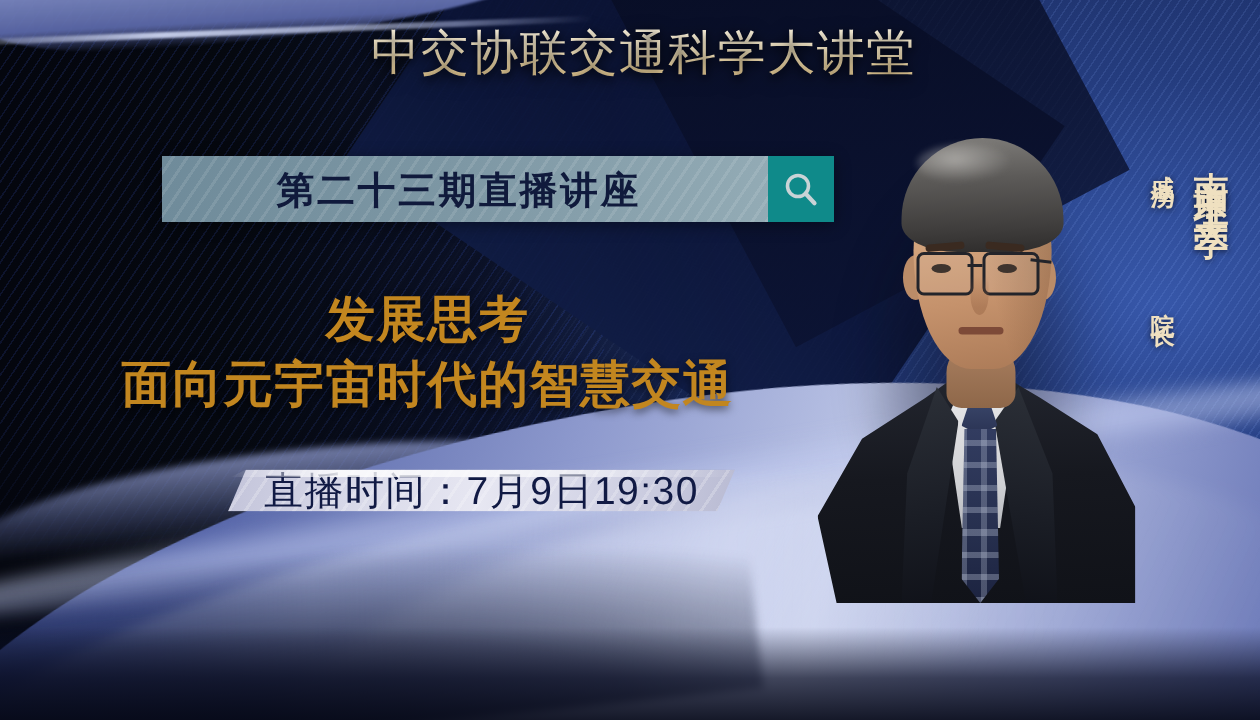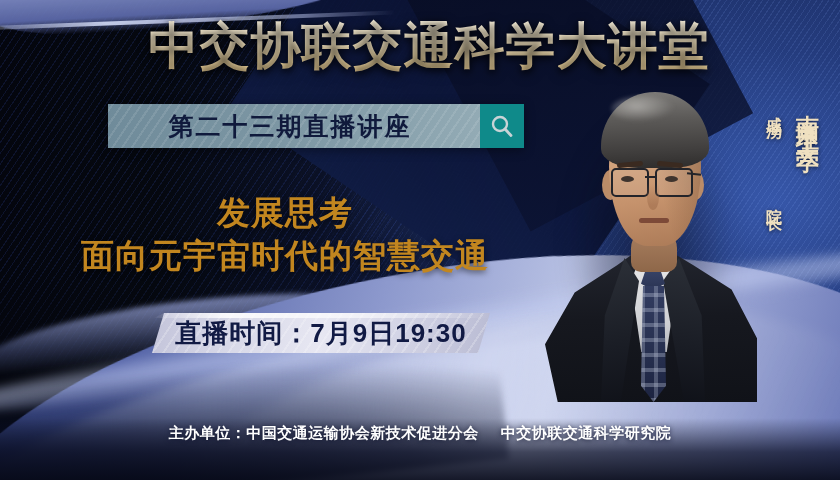--- a/index.html
+++ b/index.html
@@ -329,40 +329,40 @@
     background: #7d4a38;
     border-radius: 4px;
   }
 
   
   .title-main {
     position: absolute;
     left: 0; top: 16px;
     width: 840px;
     text-align: center;
-    font-size: 50px;
-    font-weight: bold;
+    font-size: 32px;
+    font-weight: normal;
     letter-spacing: 1px;
     line-height: 1.22;
     background: linear-gradient(180deg, #fdf6e4 0%, #f6e7c4 42%, #e9d2a0 72%, #d8bb83 100%);
     -webkit-background-clip: text;
     background-clip: text;
     color: transparent;
     -webkit-text-fill-color: transparent;
     text-shadow: 0 2px 6px rgba(0,0,0,0.55);
     filter: drop-shadow(0 2px 5px rgba(0,0,0,0.6));
     padding-left: 18px;
     box-sizing: border-box;
   }
 
   
   .subbar {
     position: absolute;
     left: 108px; top: 104px;
-    width: 416px; height: 44px;
+    width: 448px; height: 44px;
     display: flex;
     align-items: stretch;
     box-shadow: 0 2px 10px rgba(0,0,0,0.4);
   }
   .subbar-text {
     position: relative;
     flex: 1;
     display: flex;
     align-items: center;
     justify-content: center;
@@ -396,31 +396,31 @@
     letter-spacing: 1px;
     color: #c2861f;
     text-shadow: 0 2px 6px rgba(0,0,0,0.6);
   }
   .lect-line { display: block; }
 
   
   .time-pill {
     position: absolute;
     left: 152px; top: 313px;
-    width: 338px; height: 40px;
+    width: 338px; height: 28px;
     display: flex;
     align-items: center;
     justify-content: center;
     background:
       repeating-linear-gradient(-56deg, rgba(255,255,255,0.22) 0px, rgba(255,255,255,0.22) 2px, rgba(255,255,255,0) 2px, rgba(255,255,255,0) 9px),
       linear-gradient(100deg, #c3c4da 0%, #d7d8e8 24%, #e7e7f2 50%, #d2d3e5 74%, #b9bbd3 100%);
     clip-path: polygon(12px 0%, 100% 0%, calc(100% - 12px) 100%, 0% 100%);
     color: #111a44;
     font-size: 26px;
-    font-weight: bold;
+    font-weight: normal;
     letter-spacing: 1px;
     box-shadow: 0 3px 12px rgba(0,0,0,0.35);
   }
   .time-pill-hi {
     position: absolute;
     left: 152px; top: 313px;
     width: 338px; height: 5px;
     background: linear-gradient(90deg, rgba(255,255,255,0.0) 0%, rgba(255,255,255,0.85) 22%, rgba(255,255,255,0.5) 70%, rgba(255,255,255,0.0) 100%);
     clip-path: polygon(12px 0%, 100% 0%, calc(100% - 2px) 100%, 2px 100%);
     pointer-events: none;
@@ -533,17 +533,14 @@
     <span class="lect-line">面向元宇宙时代的智慧交通</span>
   </div>
 
   <div class="time-pill">直播时间：7月9日19:30</div>
   <div class="time-pill-hi"></div>
 
   <div class="vtext v-univ">南京理工大学</div>
   <div class="vtext v-name">戚湧</div>
   <div class="vtext v-role">院长</div>
 
-  <div class="footer">
-    <span>主办单位：</span><span>中国交通运输协会新技术促进分会</span><span class="footer-gap"></span><span>中交协联交通科学研究院</span>
-  </div>
 
 </div>
 
 </body></html>

